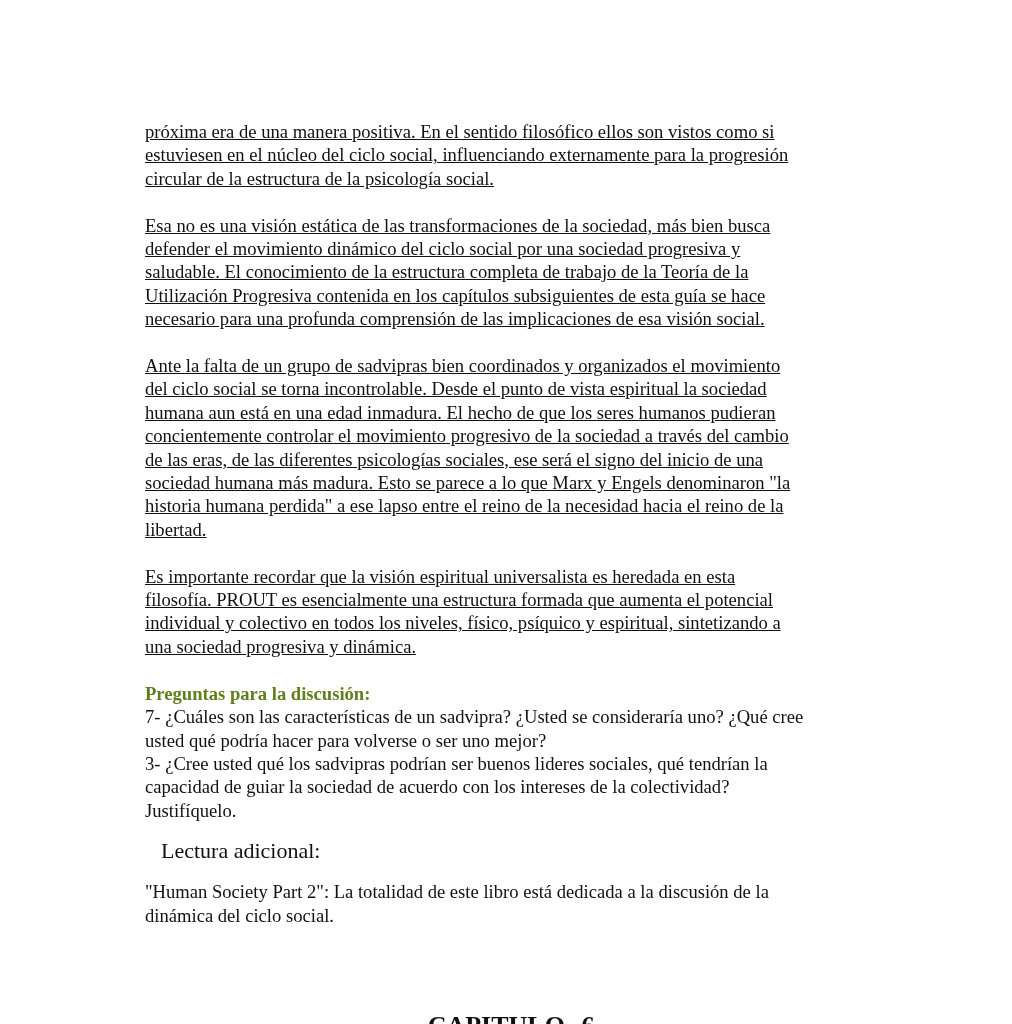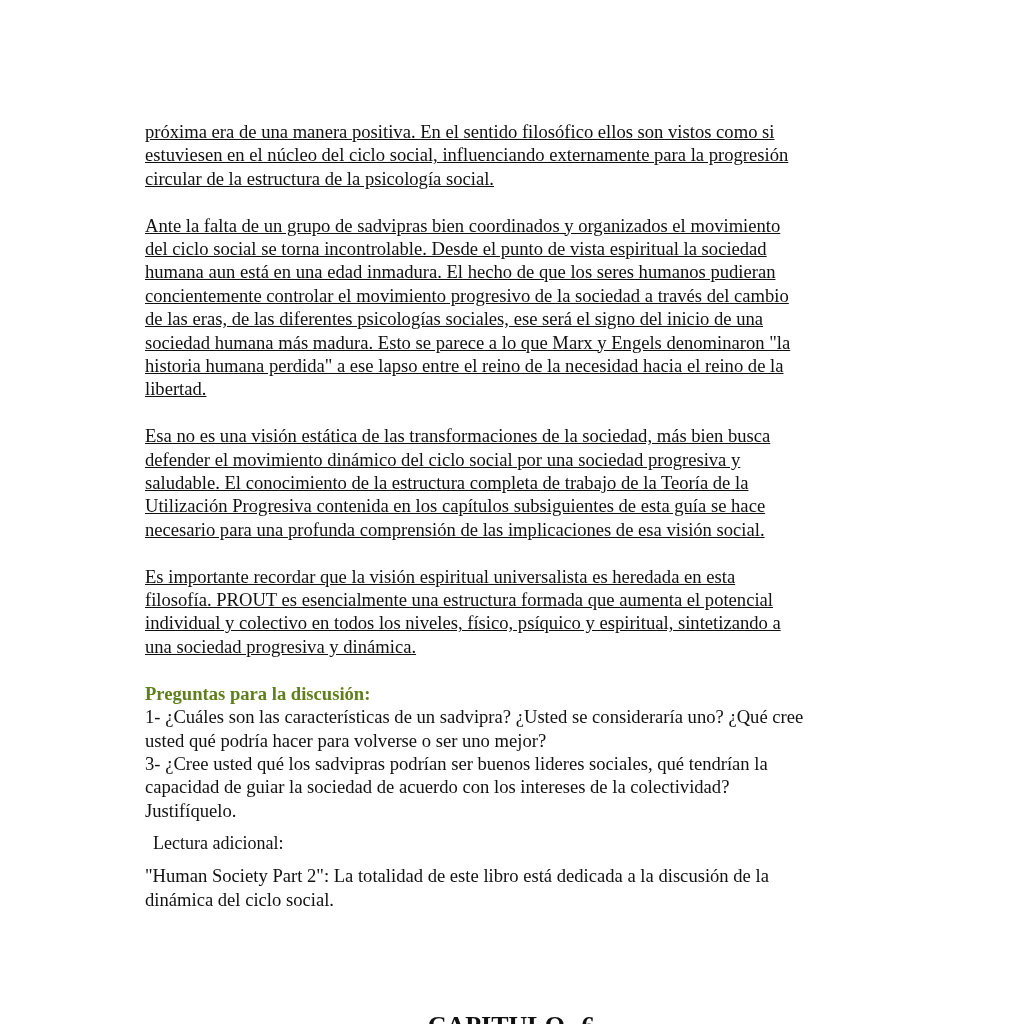--- a/index.html
+++ b/index.html
@@ -6,57 +6,57 @@
   body { width: 1012px; height: 1024px; overflow: hidden; position: relative; }
   .page {
     position: absolute; left: 145px; top: 120px; width: 740px;
     font-family: "Liberation Serif", serif; font-size: 18.6px; line-height: 23.4px;
     color: #111111;
   }
   .para { margin: 0 0 23.4px 0; white-space: pre-line; text-decoration: underline; }
   .q-heading { color: #5e7f1c; font-weight: bold; margin: 0; }
   .q-item { margin: 0; white-space: pre-line; }
   .questions { margin-bottom: 7px; }
-  .reading-heading { font-size: 18px; line-height: 26px; margin: 8px; }
+  .reading-heading { font-size: 22px; line-height: 26px; margin: 16px; }
   .reading-text { margin: 0; white-space: pre-line; }
   .chapter-heading {
     position: absolute; left: 0; width: 1012px; top: 1012px; text-align: center;
     font-family: "Liberation Serif", serif; font-weight: bold; font-size: 26px; color: #111;
     height: 12px; overflow: hidden; line-height: 28px;
   }
   .chapter-heading span { display: inline-block; margin-left: 10px; }
 </style>
 </head>
 <body>
 
 <div class="page">
   <p class="para">próxima era de una manera positiva. En el sentido filosófico ellos son vistos como si
 estuviesen en el núcleo del ciclo social, influenciando externamente para la progresión
 circular de la estructura de la psicología social.</p>
+  <p class="para">Esa no es una visión estática de las transformaciones de la sociedad, más bien busca
+defender el movimiento dinámico del ciclo social por una sociedad progresiva y
+saludable. El conocimiento de la estructura completa de trabajo de la Teoría de la
+Utilización Progresiva contenida en los capítulos subsiguientes de esta guía se hace
+necesario para una profunda comprensión de las implicaciones de esa visión social.</p>
   <p class="para">Ante la falta de un grupo de sadvipras bien coordinados y organizados el movimiento
 del ciclo social se torna incontrolable. Desde el punto de vista espiritual la sociedad
 humana aun está en una edad inmadura. El hecho de que los seres humanos pudieran
 concientemente controlar el movimiento progresivo de la sociedad a través del cambio
 de las eras, de las diferentes psicologías sociales, ese será el signo del inicio de una
 sociedad humana más madura. Esto se parece a lo que Marx y Engels denominaron "la
 historia humana perdida" a ese lapso entre el reino de la necesidad hacia el reino de la
 libertad.</p>
-  <p class="para">Esa no es una visión estática de las transformaciones de la sociedad, más bien busca
-defender el movimiento dinámico del ciclo social por una sociedad progresiva y
-saludable. El conocimiento de la estructura completa de trabajo de la Teoría de la
-Utilización Progresiva contenida en los capítulos subsiguientes de esta guía se hace
-necesario para una profunda comprensión de las implicaciones de esa visión social.</p>
   <p class="para">Es importante recordar que la visión espiritual universalista es heredada en esta
 filosofía. PROUT es esencialmente una estructura formada que aumenta el potencial
 individual y colectivo en todos los niveles, físico, psíquico y espiritual, sintetizando a
 una sociedad progresiva y dinámica.</p>
 
   <div class="questions">
     <p class="q-heading" style="color: rgb(94, 127, 28);">Preguntas para la discusión:</p>
-    <p class="q-item">1- ¿Cuáles son las características de un sadvipra? ¿Usted se consideraría uno? ¿Qué cree
+    <p class="q-item">7- ¿Cuáles son las características de un sadvipra? ¿Usted se consideraría uno? ¿Qué cree
 usted qué podría hacer para volverse o ser uno mejor?</p>
     <p class="q-item">3- ¿Cree usted qué los sadvipras podrían ser buenos lideres sociales, qué tendrían la
 capacidad de guiar la sociedad de acuerdo con los intereses de la colectividad?
 Justifíquelo.</p>
   </div>
 
   <div>
     <p class="reading-heading">Lectura adicional:</p>
     <p class="reading-text">"Human Society Part 2": La totalidad de este libro está dedicada a la discusión de la
 dinámica del ciclo social.</p>

